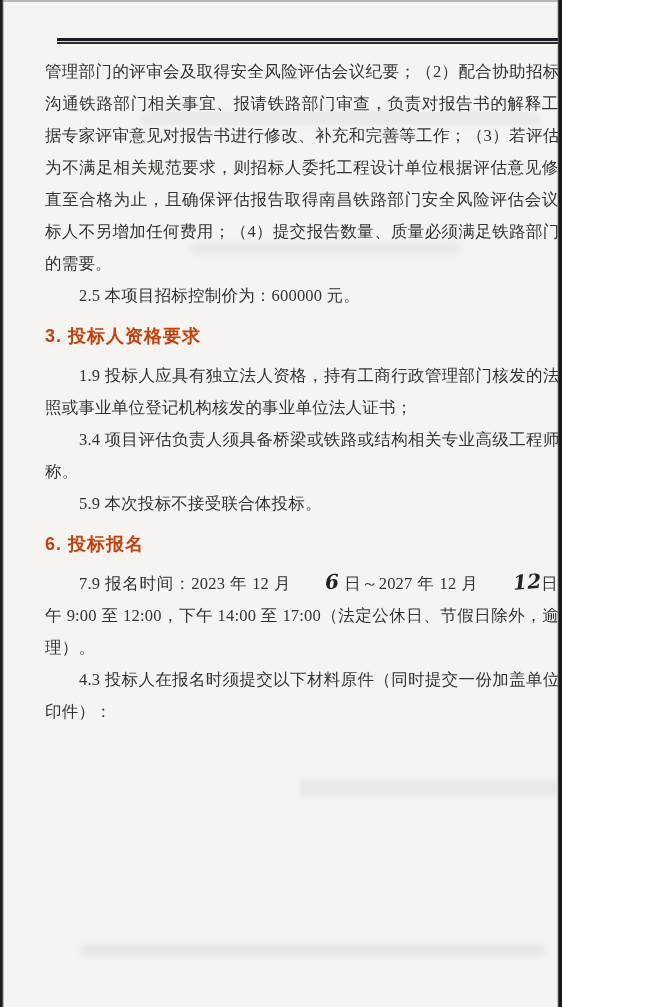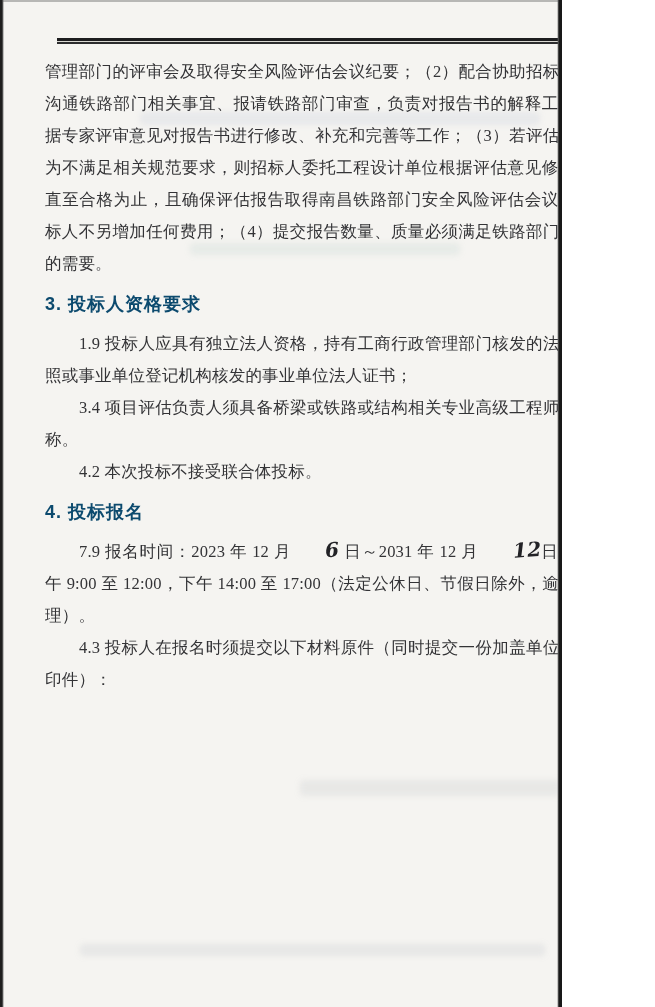--- a/index.html
+++ b/index.html
@@ -57,21 +57,21 @@
     text-indent: 34px;
     letter-spacing: 0.2px;
   }
   .para.no-indent { text-indent: 0; }
   .heading {
     margin: 9px 0 9px 0;
     font-family: "Liberation Sans", sans-serif;
     font-weight: bold;
     font-size: 18px;
     line-height: 30px;
-    color: #0c4a6e;
+    color: #c2410c;
     letter-spacing: 1px;
     text-indent: 0;
   }
   .handwritten {
     font-family: "DejaVu Serif", serif;
     font-style: italic;
     font-weight: 600;
     font-size: 20px;
     line-height: 1;
     display: inline-block;
@@ -106,33 +106,34 @@
   <div class="ghost ghost-3"></div>
   <div class="ghost ghost-4"></div>
 
   <div class="top-rule"></div>
 
   <div class="content">
 
     <p class="para no-indent">管理部门的评审会及取得安全风险评估会议纪要；（2）配合协助招标人协调和沟通铁路部门相关事宜、报请铁路部门审查，负责对报告书的解释工作，并根据专家评审意见对报告书进行修改、补充和完善等工作；（3）若评估报告结论为不满足相关规范要求，则招标人委托工程设计单位根据评估意见修改设计，直至合格为止，且确保评估报告取得南昌铁路部门安全风险评估会议纪要，招标人不另增加任何费用；（4）提交报告数量、质量必须满足铁路部门组织审查的需要。</p>
 
 
+    <p class="para">2.5 本项目招标控制价为：600000 元。</p>
 
     <h3 class="heading">3. 投标人资格要求</h3>
 
     <p class="para">1.9 投标人应具有独立法人资格，持有工商行政管理部门核发的法人营业执照或事业单位登记机构核发的事业单位法人证书；</p>
 
 
 
     <p class="para">3.4 项目评估负责人须具备桥梁或铁路或结构相关专业高级工程师及以上职称。</p>
 
 
-    <p class="para">4.2 本次投标不接受联合体投标。</p>
+    <p class="para">5.9 本次投标不接受联合体投标。</p>
 
-    <h3 class="heading">4. 投标报名</h3>
+    <h3 class="heading">6. 投标报名</h3>
 
 
-    <p class="para"><span>7.9 报名时间：2023 年 12 月</span><span class="handwritten">6</span><span> 日～2031 年 12 月</span><span class="handwritten">12</span><span>日，每日上午 9:00 至 12:00，下午 14:00 至 17:00（法定公休日、节假日除外，逾期不予受理）。</span></p>
+    <p class="para"><span>7.9 报名时间：2023 年 12 月</span><span class="handwritten">6</span><span> 日～2027 年 12 月</span><span class="handwritten">12</span><span>日，每日上午 9:00 至 12:00，下午 14:00 至 17:00（法定公休日、节假日除外，逾期不予受理）。</span></p>
 
     <p class="para">4.3 投标人在报名时须提交以下材料原件（同时提交一份加盖单位公章的复印件）：</p>
 
   </div>
 </div>
 
 </body></html>

